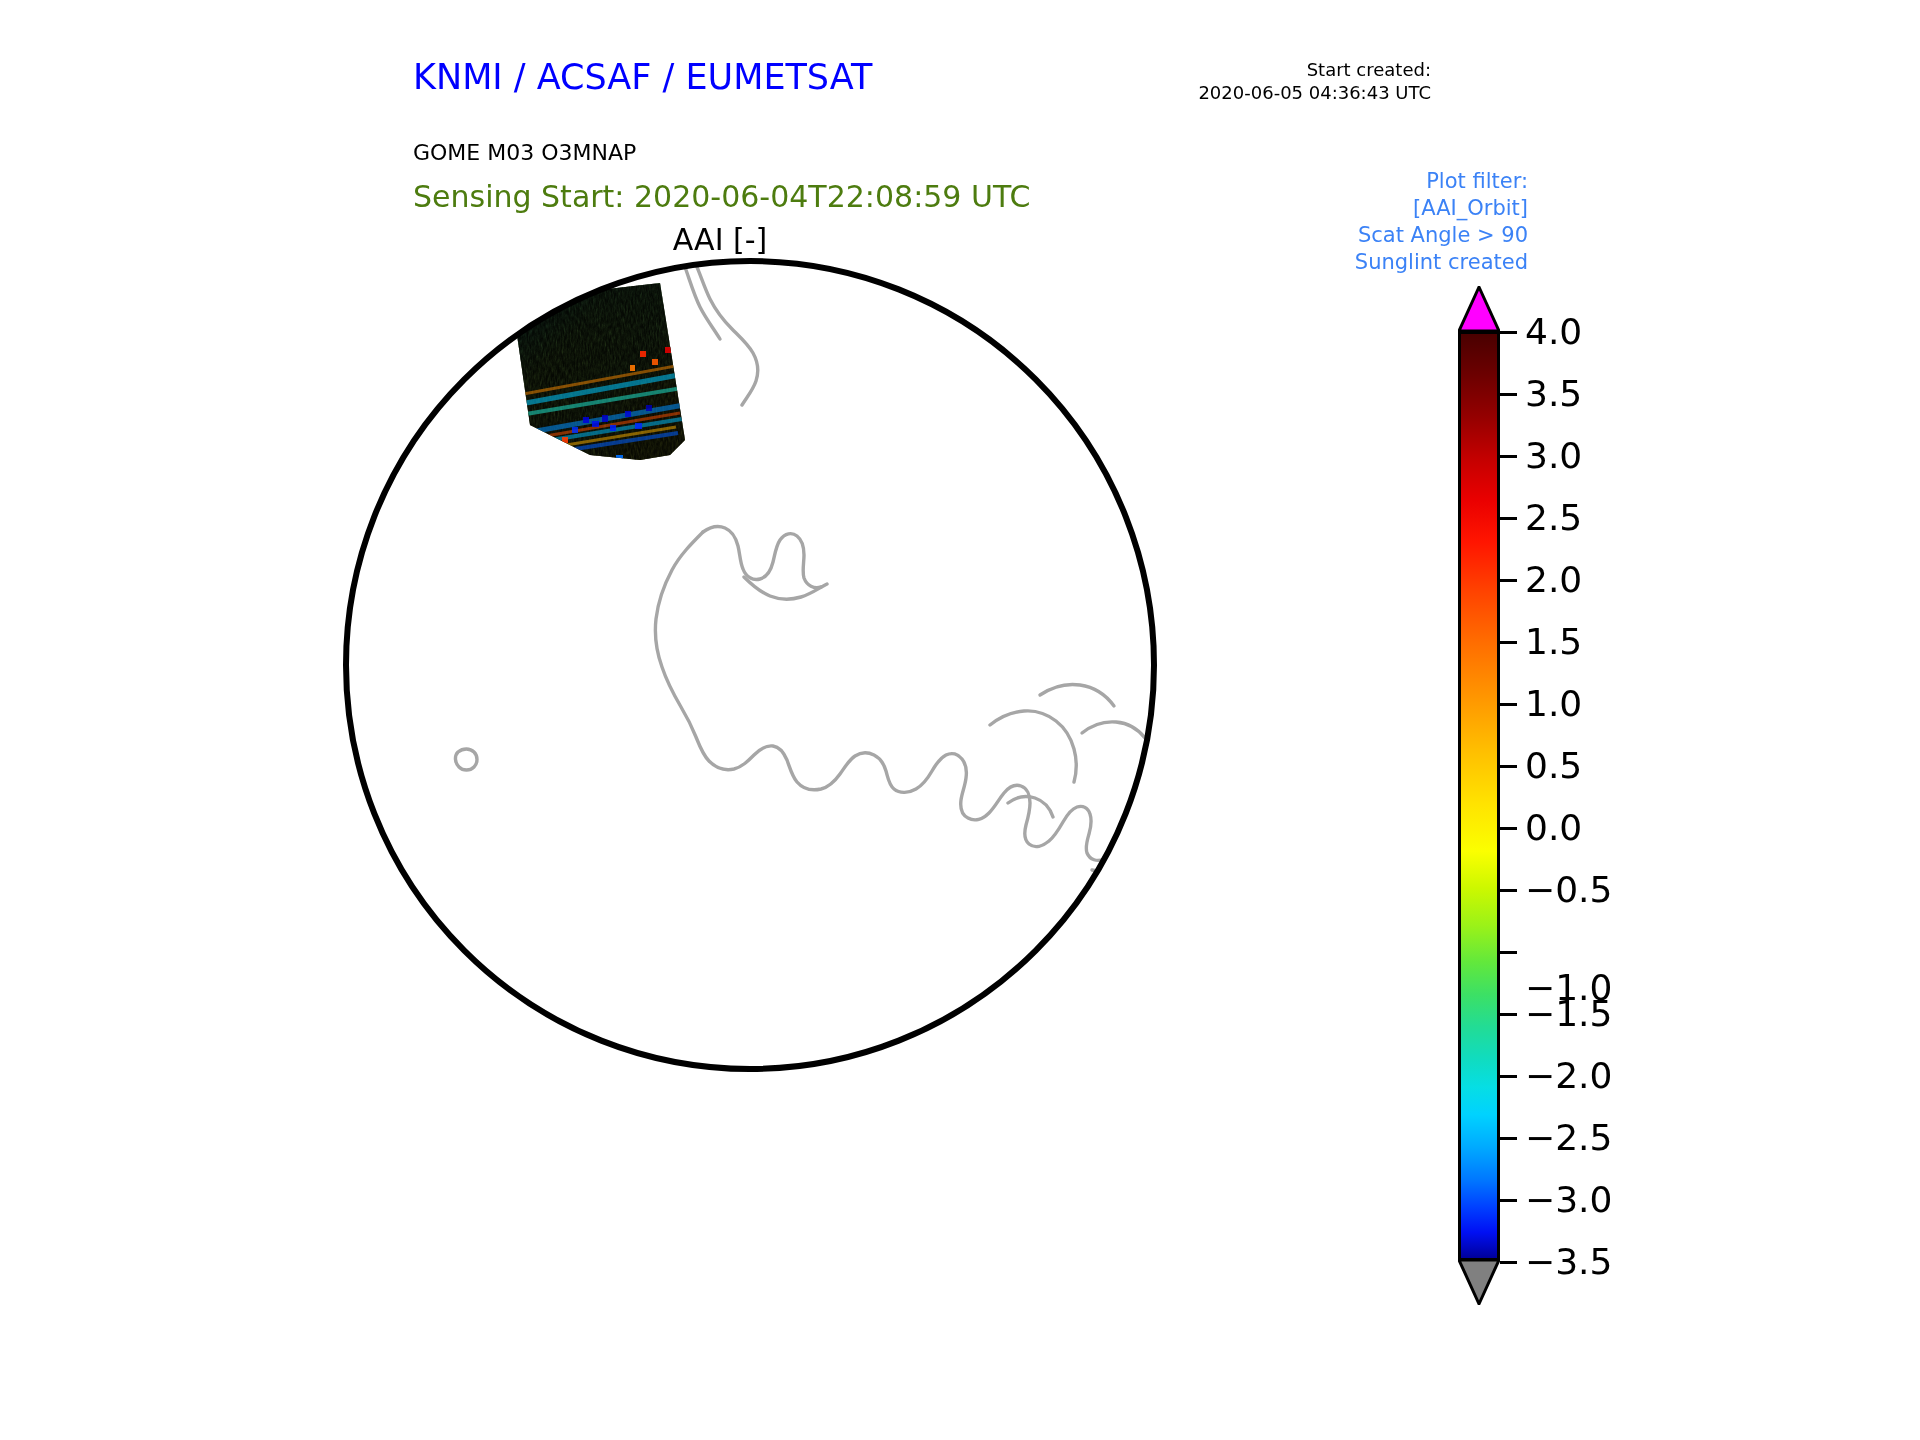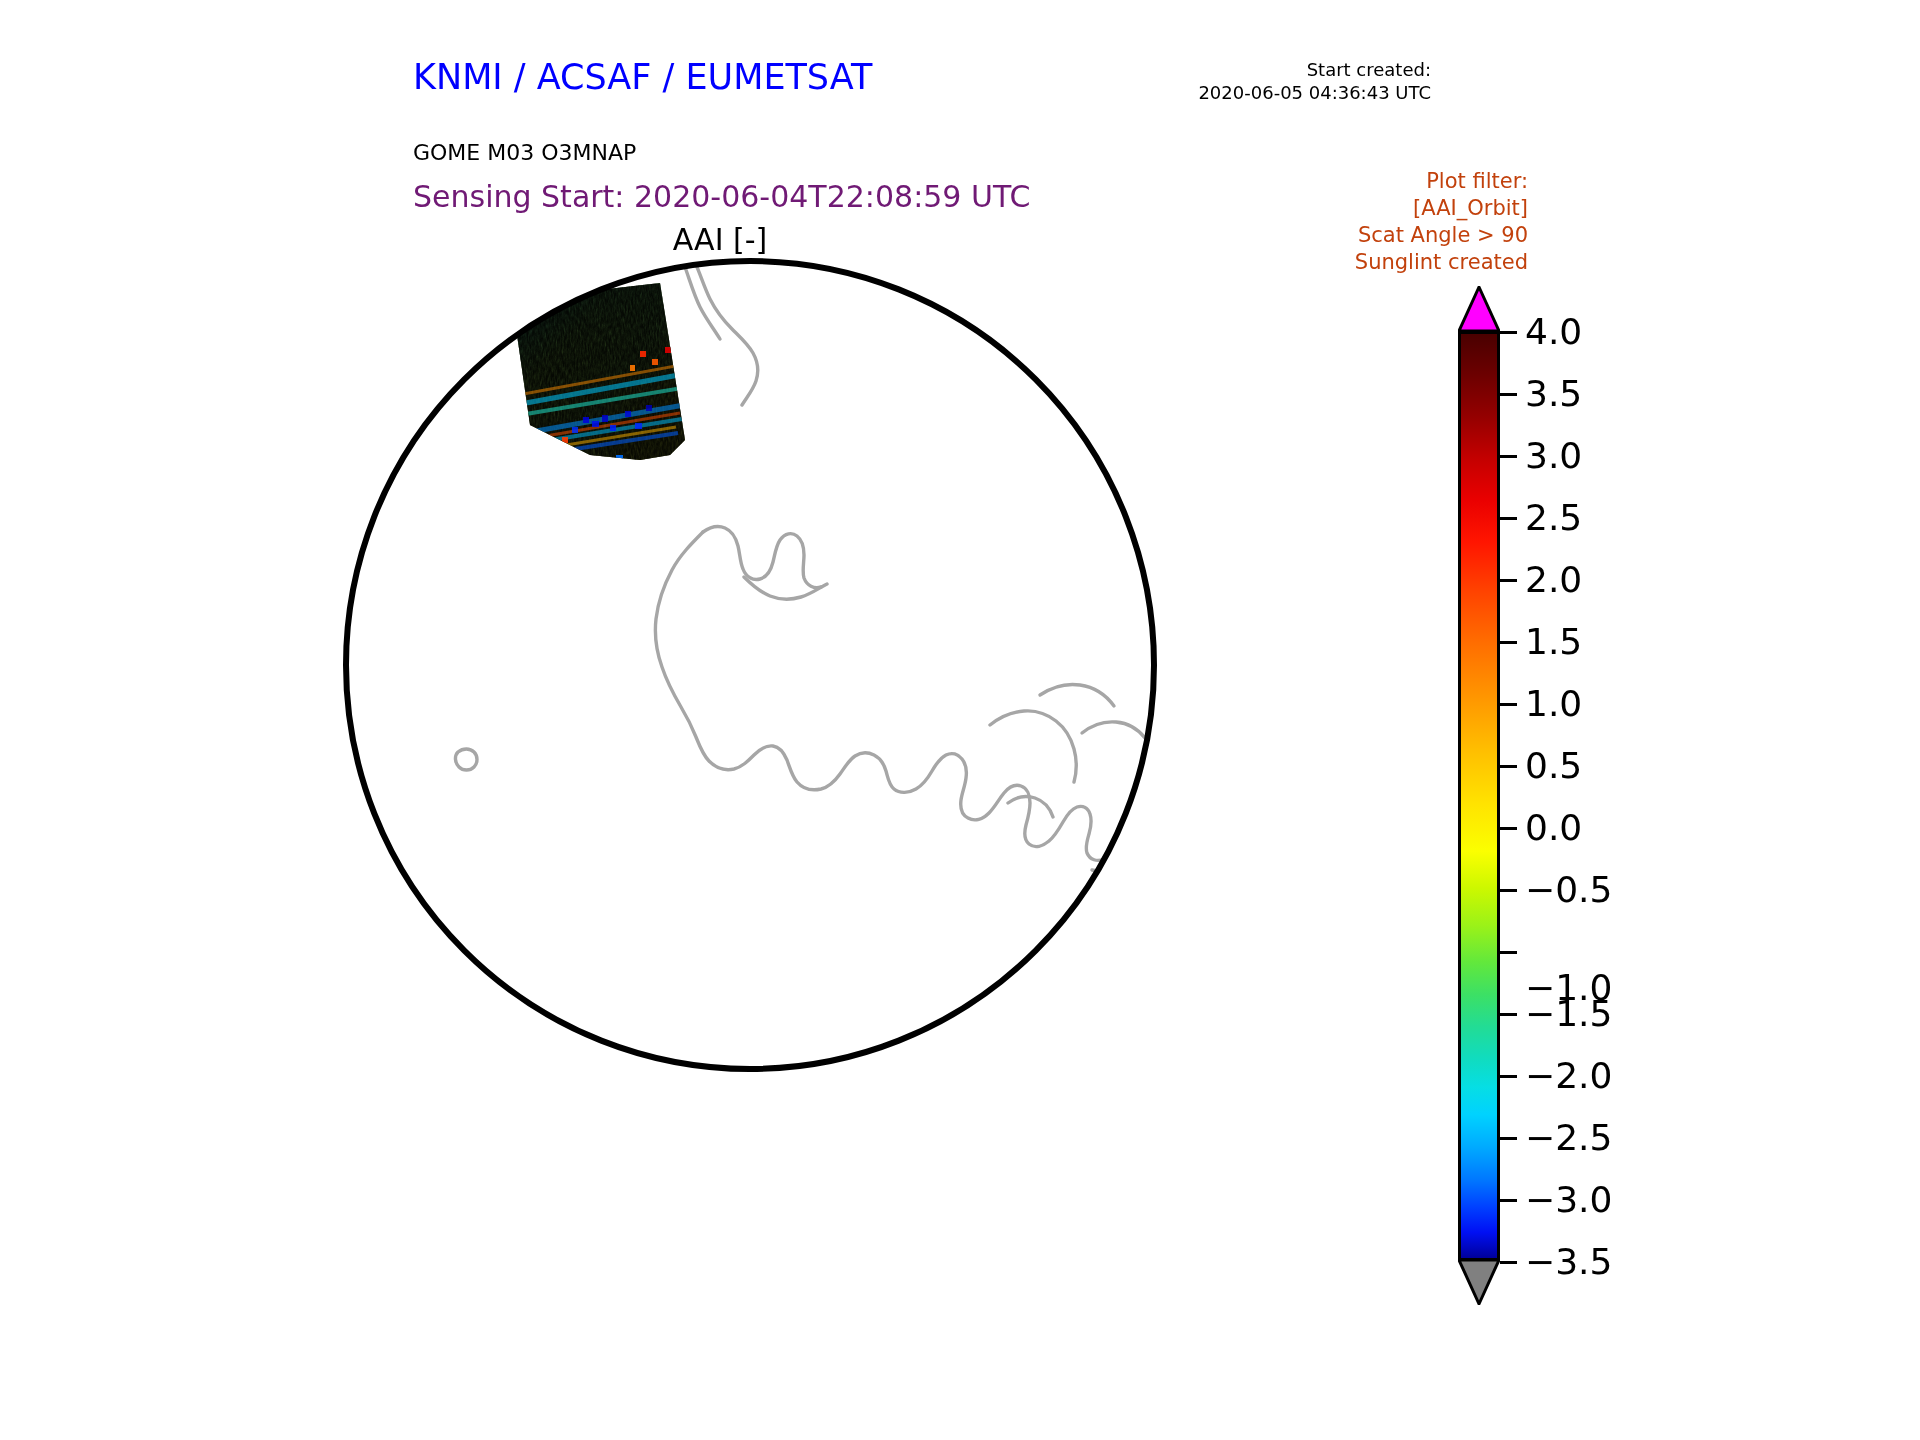--- a/index.html
+++ b/index.html
@@ -33,21 +33,21 @@
     top: 140px;
     font-size: 22px;
     color: #000000;
     white-space: nowrap;
   }
   #sensing-line {
     position: absolute;
     left: 413px;
     top: 179px;
     font-size: 30px;
-    color: #701a75;
+    color: #4d7c0f;
     white-space: nowrap;
   }
   #quantity-title {
     position: absolute;
     left: 0px;
     top: 222px;
     width: 1440px;
     text-align: center;
     font-size: 30px;
     color: #000000;
@@ -66,21 +66,21 @@
   }
 
   
   #filter-block {
     position: absolute;
     right: 392px;
     top: 168px;
     text-align: right;
     font-size: 21px;
     line-height: 27px;
-    color: #c2410c;
+    color: #3b82f6;
     white-space: nowrap;
   }
 
   
   #map-area {
     position: absolute;
     left: 340px;
     top: 255px;
     width: 820px;
     height: 820px;

